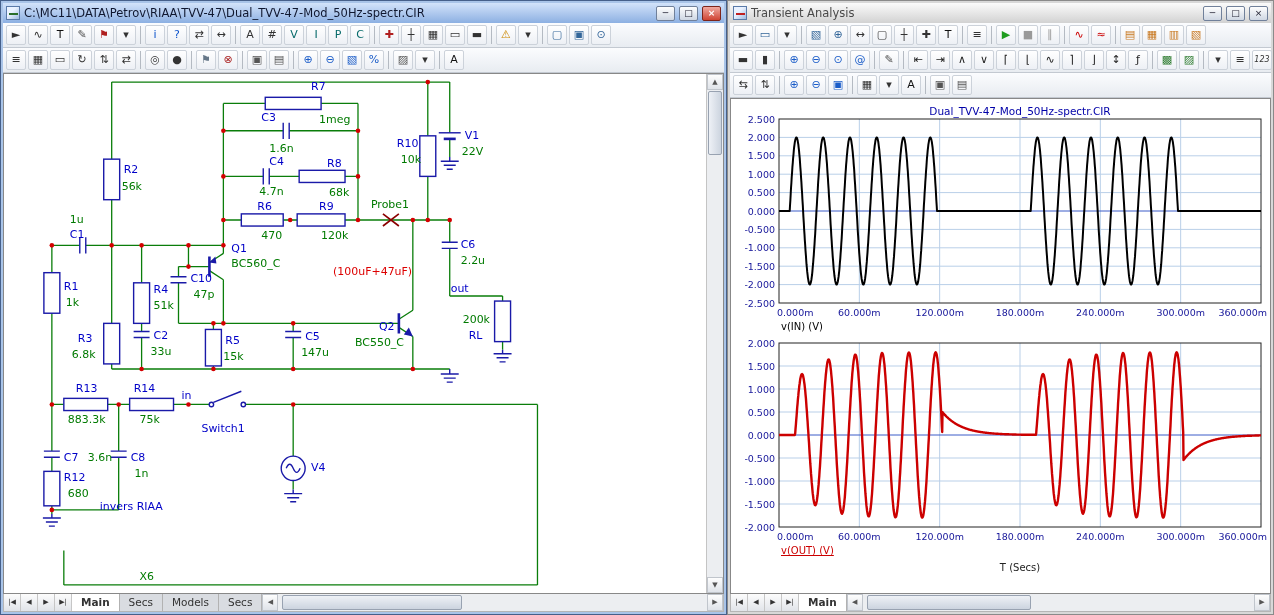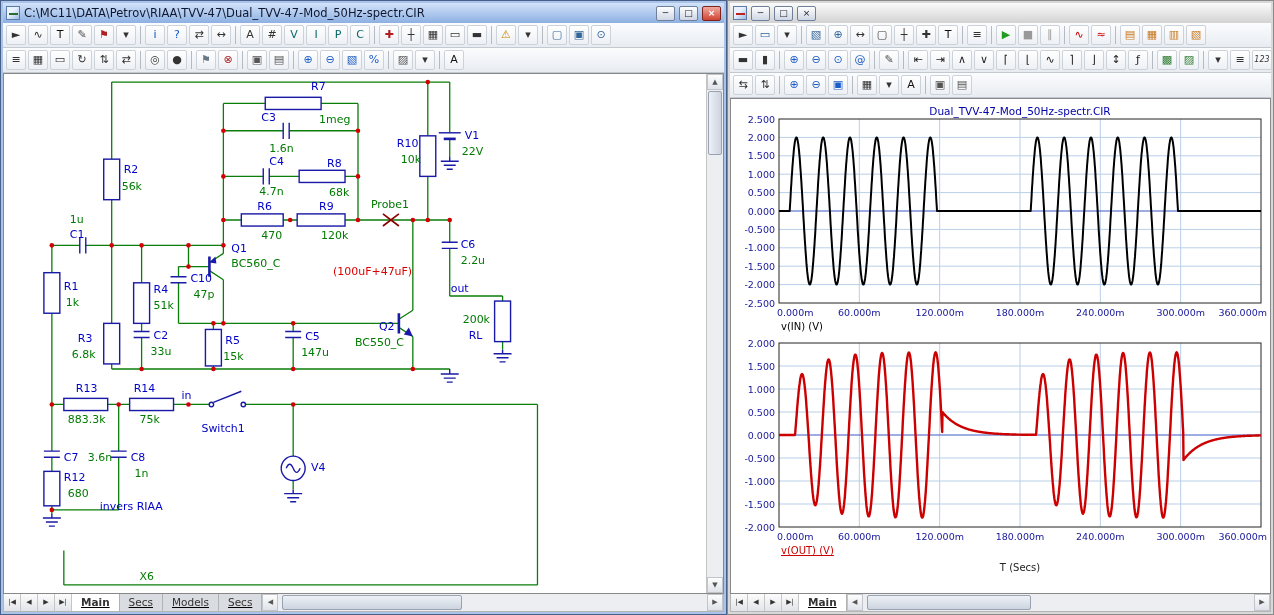--- a/index.html
+++ b/index.html
@@ -27,21 +27,21 @@
   .canvas{flex:1 1 auto;background:#fff;}
   .canvas svg{width:100%;height:100%;display:block;}
   .vscroll{width:17px;border-left:1px solid #c4c4c4;background:#eceef1;display:flex;flex-direction:column;flex:0 0 auto;}
   .sbtn{height:16px;flex:0 0 auto;font-size:7px;line-height:15px;text-align:center;color:#555;
     background:linear-gradient(#fdfdfd,#dfe3e9);border:1px solid #c0c5cc;}
   .vthumb{height:64px;margin:1px;background:linear-gradient(90deg,#eef1f6,#ccd4df);border:1px solid #98a2b1;border-radius:2px;}
   .vfill{flex:1 1 auto;}
   .bottombar{height:18px;flex:0 0 auto;display:flex;align-items:stretch;background:#e7eaee;border:1px solid #b5b5b5;border-top:none;}
   .navbtn{width:17px;flex:0 0 auto;border-right:1px solid #c6c6c6;background:linear-gradient(#fcfcfc,#e1e4e9);
     text-align:center;line-height:16px;font-size:7px;color:#333;}
-  .tabs{display:flex;flex:0 0 auto;text-decoration:underline;}
+  .tabs{display:flex;flex:0 0 auto;}
   .tab{padding:0 9px;border-right:1px solid #b2b2b2;background:#d9dce1;line-height:16px;color:#333;font-size:10.5px;}
   .tab.active{background:#fff;font-weight:bold;}
   .hscroll{flex:1 1 auto;position:relative;background:#eceef1;display:flex;}
   .hbtn{width:16px;flex:0 0 auto;font-size:7px;line-height:15px;text-align:center;color:#555;
     background:linear-gradient(#fdfdfd,#dfe3e9);border:1px solid #c0c5cc;}
   .htrack{flex:1 1 auto;position:relative;}
   .hthumb{position:absolute;left:4px;top:1px;bottom:1px;width:42%;background:linear-gradient(#eef1f6,#ccd4df);border:1px solid #98a2b1;border-radius:2px;}
   .charts{flex:1 1 auto;background:#fff;border:1px solid #888;padding:4px 2px 0;overflow:hidden;}
   .charts svg{display:block;}
   svg text{font-family:"DejaVu Sans","Liberation Sans",sans-serif;}
@@ -301,20 +301,21 @@
             <div class="hthumb"></div>
           </div>
         <div class="hbtn">▶</div>
       </div>
     </div>
   </div>
 
   <div class="win right-win">
     <div class="titlebar inactive">
       <div class="appico graph"></div>
+      <div class="title">Transient Analysis</div>
       <div class="winbtn">─</div>
       <div class="winbtn">□</div>
       <div class="winbtn">×</div>
     </div>
     <div class="toolbar">
         <div class="tbico" style="color: rgb(51, 51, 51);">►</div>
         <div class="tbico" style="color: rgb(51, 102, 153);">▭</div>
         <div class="tbico" style="color: rgb(51, 51, 51);">▾</div>
         <div class="tbsep"></div>
         <div class="tbico" style="color: rgb(51, 102, 153);">▧</div>

